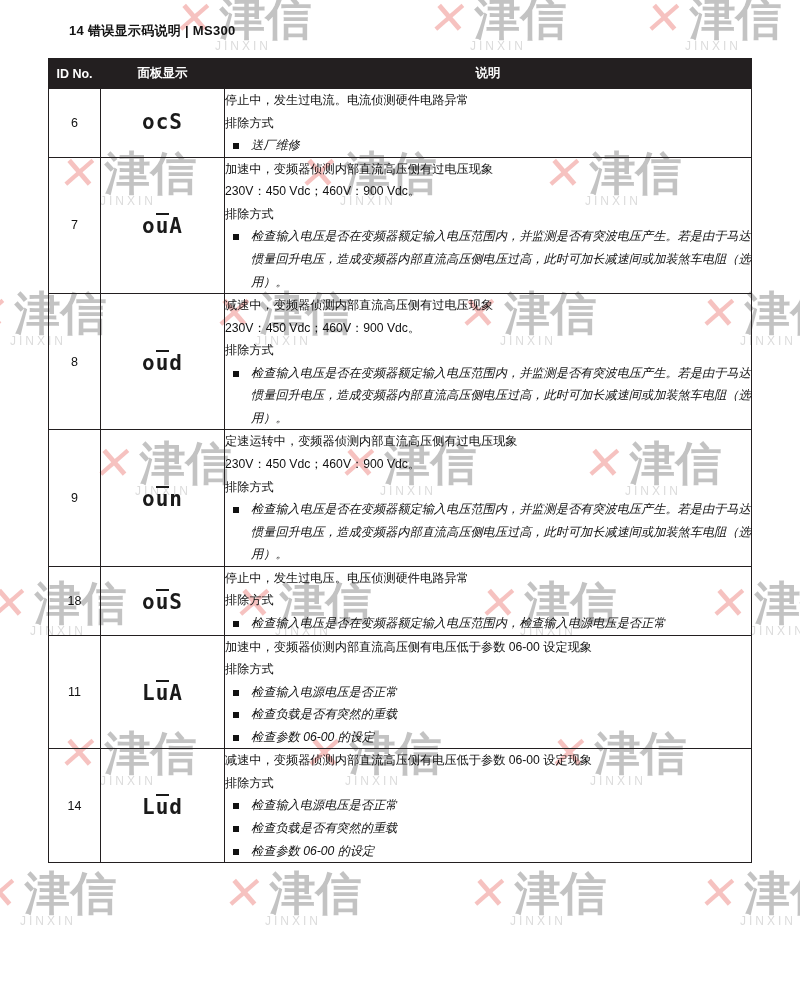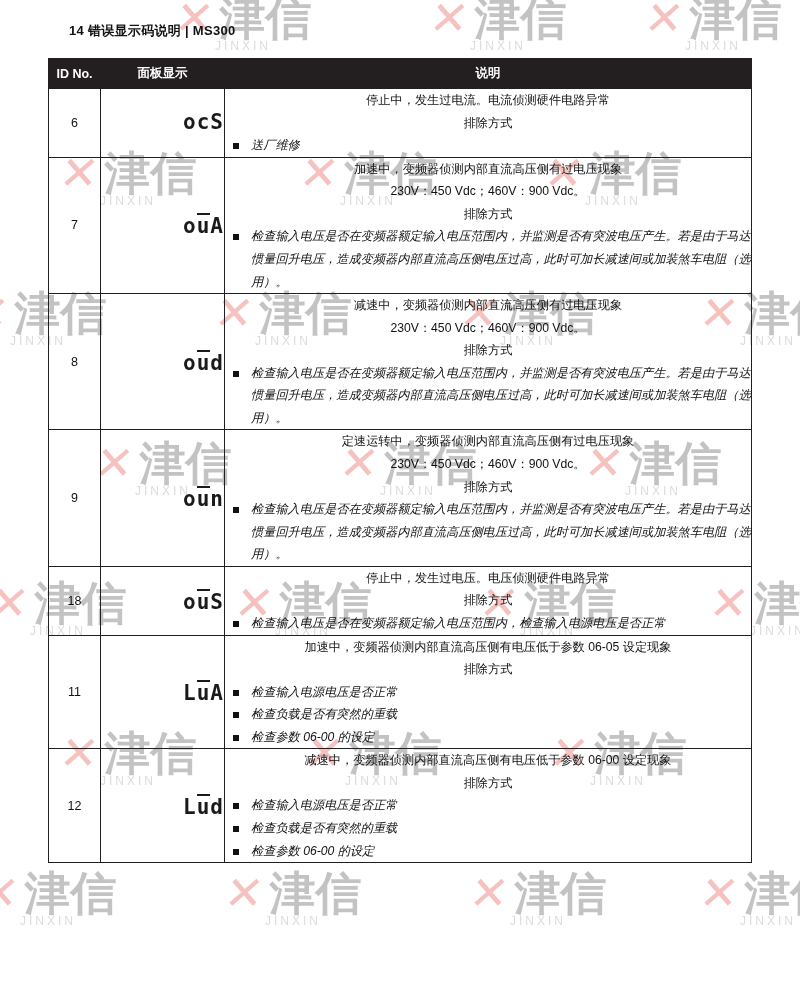--- a/index.html
+++ b/index.html
@@ -101,21 +101,21 @@
   col.c-panel { width: 124px; }
   col.c-desc { width: auto; }
 
   .id-cell {
     text-align: center;
     font-size: 12.5px;
     font-weight: normal;
     color: #111;
   }
   .panel-cell {
-    text-align: right;
+    text-align: center;
     padding: 6px 0;
   }
   .seg {
     font-family: "DejaVu Sans Mono", monospace;
     font-size: 21px;
     font-weight: bold;
     letter-spacing: 1px;
     color: #1a1a1a;
     display: inline-block;
     line-height: 1;
@@ -126,21 +126,20 @@
     display: inline-block;
   }
   .desc-cell {
     padding: 9px 10px 9px 12px;
     font-size: 12.2px;
     line-height: 1.85;
     color: #111;
   }
   .desc-cell .line {
     margin: 0;
-    text-align: center;
   }
   .desc-cell .bullets {
     margin: 0;
     padding: 0;
     list-style: none;
   }
   .desc-cell .bullets li {
     position: relative;
     padding-left: 26px;
     margin: 0;
@@ -354,31 +353,31 @@
             <div class="line">排除方式</div>
             <ul class="bullets">
               <li>检查输入电压是否在变频器额定输入电压范围内，检查输入电源电压是否正常</li>
             </ul>
           </td>
         </tr>
         <tr>
           <td class="id-cell">11</td>
           <td class="panel-cell"><span class="seg">L<span class="ovr">u</span>A</span></td>
           <td class="desc-cell">
-            <div class="line">加速中，变频器侦测内部直流高压侧有电压低于参数 06-05 设定现象</div>
+            <div class="line">加速中，变频器侦测内部直流高压侧有电压低于参数 06-00 设定现象</div>
             <div class="line">排除方式</div>
             <ul class="bullets">
               <li>检查输入电源电压是否正常</li>
               <li>检查负载是否有突然的重载</li>
               <li>检查参数 06-00 的设定</li>
             </ul>
           </td>
         </tr>
         <tr>
-          <td class="id-cell">12</td>
+          <td class="id-cell">14</td>
           <td class="panel-cell"><span class="seg">L<span class="ovr">u</span>d</span></td>
           <td class="desc-cell">
             <div class="line">减速中，变频器侦测内部直流高压侧有电压低于参数 06-00 设定现象</div>
             <div class="line">排除方式</div>
             <ul class="bullets">
               <li>检查输入电源电压是否正常</li>
               <li>检查负载是否有突然的重载</li>
               <li>检查参数 06-00 的设定</li>
             </ul>
           </td>

